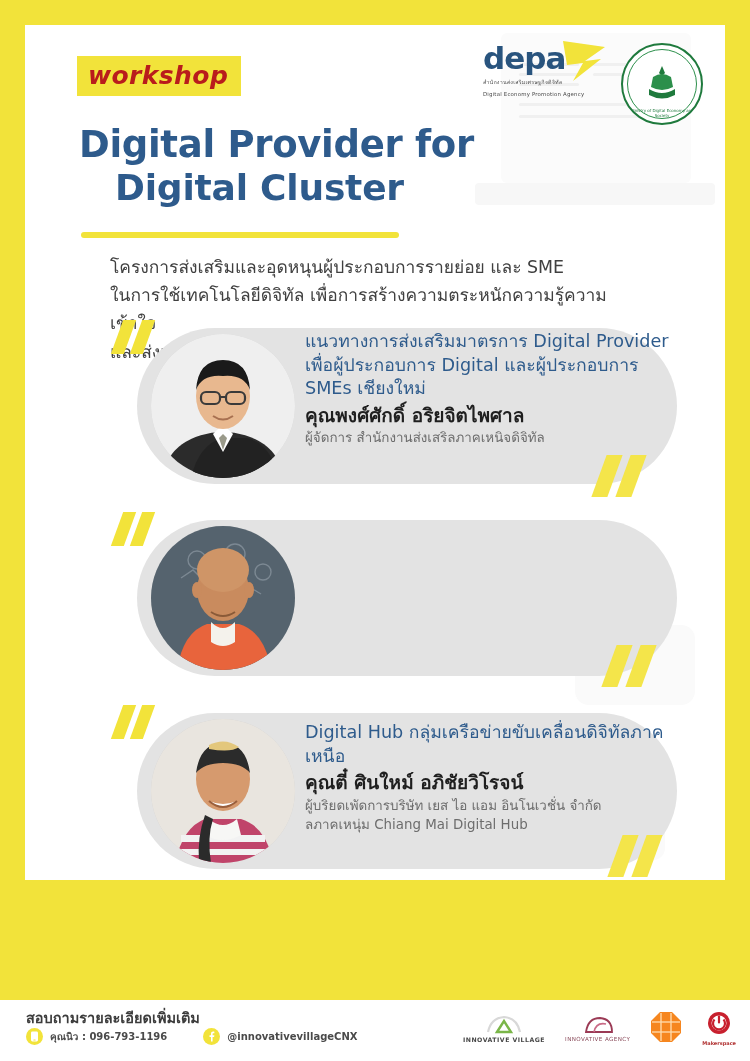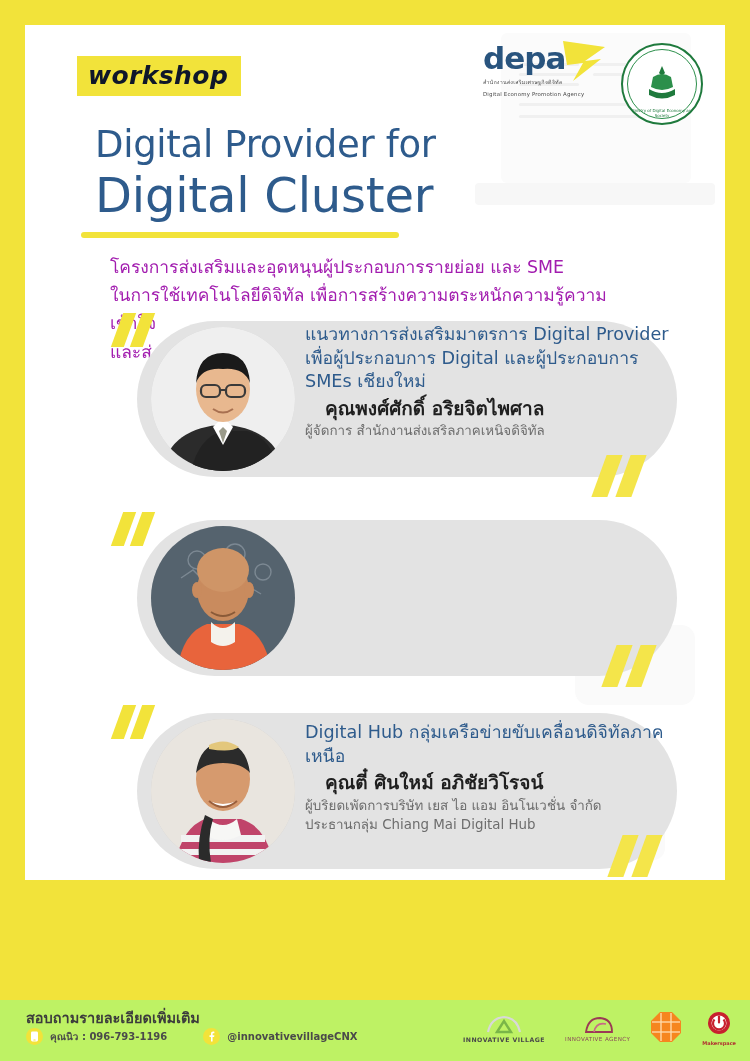--- a/index.html
+++ b/index.html
@@ -29,47 +29,47 @@
   .depa-word{font-size:31px;font-weight:bold;color:#29547e;letter-spacing:-1px;line-height:1;font-family:"DejaVu Sans",sans-serif;}
   .swoosh{position:absolute;left:78px;top:-4px;width:48px;height:44px;}
   .depa-th{font-size:5.4px;color:#4a4a4a;margin-top:4px;line-height:1.5;letter-spacing:.2px;}
   .seal{width:78px;height:78px;border-radius:50%;border:2.5px solid #1f7a3d;position:relative;background:#ffffff;overflow:hidden;}
   .seal .ring{position:absolute;inset:4px;border-radius:50%;border:1px solid #2c8f4b;}
   .seal .fig{position:absolute;left:50%;top:20px;transform:translateX(-50%);width:34px;height:38px;}
   .seal .txt{position:absolute;left:0;right:0;bottom:5px;text-align:center;font-size:4px;color:#1f7a3d;line-height:1.3;}
 
   
   .wsbadge{position:absolute;left:52px;top:31px;background:#F2E33A;padding:5px 13px 6px 11px;}
-  .wsbadge span{font-style:italic;font-weight:bold;font-size:25px;color:#0f172a;letter-spacing:.4px;}
-  .title{position:absolute;left:70px;top:98px;color:#2E5B8C;font-weight:normal;font-size:37px;line-height:1.18;letter-spacing:-.3px;}
-  .title .l2{font-size:48px;letter-spacing:-.2px;}
+  .wsbadge span{font-style:italic;font-weight:bold;font-size:25px;color:#b91c1c;letter-spacing:.4px;}
+  .title{position:absolute;left:54px;top:98px;color:#2E5B8C;font-weight:bold;font-size:37px;line-height:1.18;letter-spacing:-.3px;}
+  .title .l2{font-size:36px;letter-spacing:-.2px;margin-left:36px;}
   .rule{position:absolute;left:56px;top:207px;width:318px;height:6px;background:#F2E33A;border-radius:3px;}
-  .desc{position:absolute;left:85px;top:228px;width:530px;color:#a21caf;font-size:17.4px;line-height:1.62;}
+  .desc{position:absolute;left:85px;top:228px;width:530px;color:#404040;font-size:17.4px;line-height:1.62;}
 
   
   .card{position:absolute;left:90px;width:560px;height:170px;}
   .pill{position:absolute;left:22px;top:8px;width:540px;height:156px;background:#e3e3e3;border-radius:78px;}
   .photo{position:absolute;left:36px;top:14px;width:144px;height:144px;border-radius:50%;overflow:hidden;background:#cfcfcf;}
   .photo svg{display:block;width:144px;height:144px;}
   .ctext{position:absolute;left:190px;top:10px;width:375px;}
   .c-topic{color:#2E5B8C;font-size:17.6px;line-height:1.34;font-weight:500;}
-  .c-name{color:#1f1f1f;font-size:19px;font-weight:bold;line-height:1.4;margin-top:1px;margin-left:20px;}
+  .c-name{color:#1f1f1f;font-size:19px;font-weight:bold;line-height:1.4;margin-top:1px;}
   .c-role{color:#6d6d6d;font-size:13.4px;line-height:1.42;}
 
   
   .qm{position:absolute;width:40px;height:34px;}
   .qm b{position:absolute;top:0;width:13px;height:34px;background:#F2E33A;transform:skewX(-20deg);display:block;}
   .qm b:nth-child(1){left:2px;} .qm b:nth-child(2){left:21px;}
   .qm-r b{background:#F4E54A;}
 
   
   .band{position:absolute;left:0;top:880px;width:750px;height:120px;background:#F2E33A;}
 
   
-  .footer{position:absolute;left:0;top:1000px;width:750px;height:61px;background:#bef264;}
+  .footer{position:absolute;left:0;top:1000px;width:750px;height:61px;background:#ffffff;}
   .f-title{position:absolute;left:26px;top:6px;font-size:14.5px;font-weight:bold;color:#3c3c3c;}
   .f-row{position:absolute;left:26px;top:28px;display:flex;align-items:center;gap:0;}
   .ibadge{width:17px;height:17px;border-radius:50%;background:#F2E33A;display:inline-flex;align-items:center;justify-content:center;margin-right:7px;}
   .ibadge svg{display:block;}
   .f-item{display:flex;align-items:center;font-size:10px;color:#4a4a4a;margin-right:36px;font-weight:bold;}
 
   .partners{position:absolute;right:14px;top:8px;display:flex;align-items:center;gap:20px;}
   .plogo{display:flex;flex-direction:column;align-items:center;}
   .plogo .pl-t{font-size:6.2px;font-weight:bold;color:#4a4a4a;letter-spacing:.5px;margin-top:2px;}
   .plogo .pl-t2{font-size:5.6px;color:#8a4a5a;letter-spacing:.4px;margin-top:2px;}
@@ -122,21 +122,21 @@
       <div>Digital Provider for</div>
       <div class="l2">Digital Cluster</div>
     </div>
     <div class="rule"></div>
     <div class="desc">
       <div>โครงการส่งเสริมและอุดหนุนผู้ประกอบการรายย่อย และ SME</div>
       <div>ในการใช้เทคโนโลยีดิจิทัล เพื่อการสร้างความตระหนักความรู้ความเข้าใจ</div>
       <div>และส่งเสริมผู้ประกอบการเข้าถึงแหล่งเงินทุนใหม่ ณ จังหวัดเชียงใหม่</div>
     </div>
 
-    <div class="card" style="top:288px">
+    <div class="card" style="top:295px">
       <div class="qm" style="left:0;top:0">
           <b></b>
           <b></b>
         </div>
       <div class="pill"></div>
       <div class="photo">
         <svg viewBox="0 0 144 144">
           <rect width="144" height="144" fill="#efefef"></rect>
           <ellipse cx="72" cy="140" rx="58" ry="42" fill="#2b2b2b"></ellipse>
           <path d="M40 144 q8-34 32-40 l24 0 q24 6 32 40 z" fill="#222"></path>
@@ -207,21 +207,21 @@
           <path d="M45 54 q4-30 27-30 q23 0 27 30 q-8-10-27-10 q-19 0-27 10z" fill="#2b2b2b"></path>
           <path d="M58 26 q16-8 30 2 q-8 6 -30 2z" fill="#e3c77c"></path>
           <path d="M58 82 q14 12 28 0 q-14 6 -28 0z" fill="#ffffff"></path>
           <path d="M58 82 q14 12 28 0" stroke="#9a5f3c" stroke-width="2" fill="none"></path>
         </svg>
       </div>
       <div class="ctext" style="top:16px">
         <div class="c-topic">Digital Hub กลุ่มเครือข่ายขับเคลื่อนดิจิทัลภาคเหนือ</div>
         <div class="c-name">คุณตี๋ ศินใหม์ อภิชัยวิโรจน์</div>
         <div class="c-role">ผู้บริยดเพัดการบริษัท เยส ไอ แอม อินโนเวชั่น จำกัด</div>
-        <div class="c-role">ประธานกลุ่ม Chiang Mai Digital Hub</div>
+        <div class="c-role">ลภาคเหนุ่ม Chiang Mai Digital Hub</div>
       </div>
     </div>
 
     <div class="qm qm-r" style="left:572px;top:430px;width:50px;height:42px">
         <b style="width:16px;height:42px"></b>
         <b style="left:26px;width:16px;height:42px"></b>
       </div>
     <div class="qm qm-r" style="left:582px;top:620px;width:50px;height:42px">
         <b style="width:16px;height:42px"></b>
         <b style="left:26px;width:16px;height:42px"></b>

